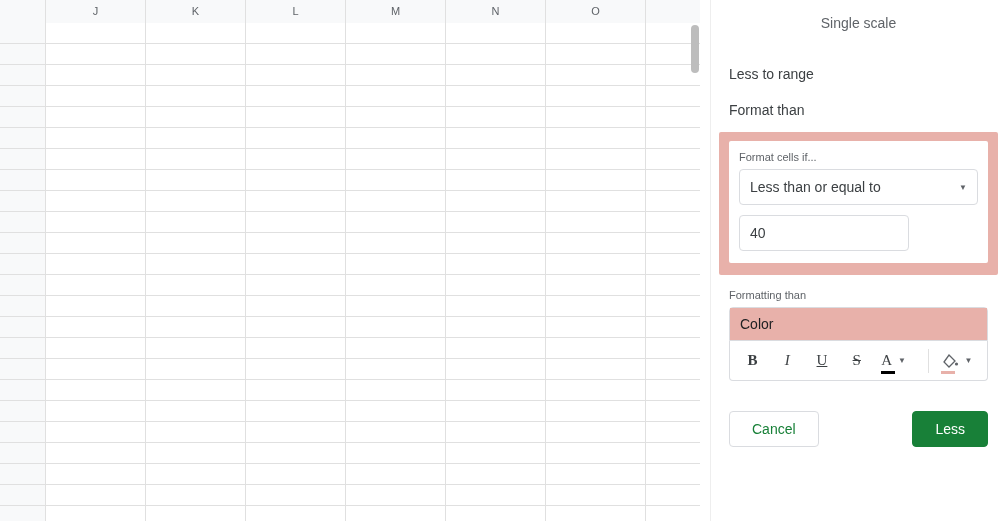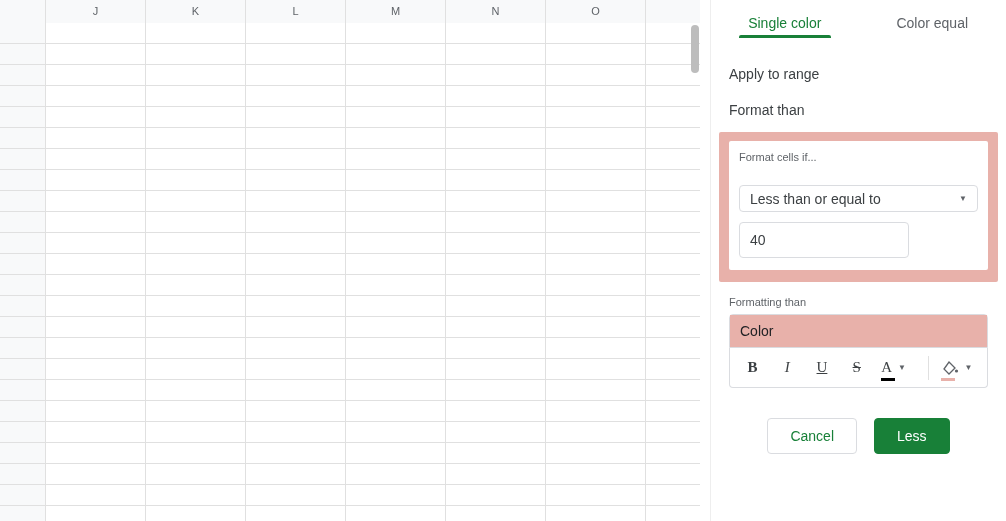--- a/index.html
+++ b/index.html
@@ -146,26 +146,26 @@
       border-radius: 2px;
     }
     .inner-white {
       background: #fff;
       padding: 10px 10px 12px 10px;
       border-radius: 2px;
     }
     .small-label {
       font-size: 11px;
       color: #5f6368;
-      margin-bottom: 22px;
+      margin-bottom: 6px;
     }
     .select-row {
       border: 1px solid #dadce0;
       border-radius: 4px;
-      height: 27px;
+      height: 36px;
       display: flex;
       align-items: center;
       padding: 0 10px;
       justify-content: space-between;
       cursor: pointer;
       margin-bottom: 10px;
     }
     .select-text {
       font-size: 14px;
       color: #3c4043;
@@ -236,21 +236,21 @@
       display: block; height: 3px; background: #000; width: 14px; position: absolute; bottom: 2px; left: 4px;
     }
     .color-underline.red { background: #e8b1aa; }
     .dd-caret { font-size: 8px; color: #5f6368; margin-left: 4px; }
     .fill-icon {
       width: 16px; height: 16px; position: relative; display: inline-block;
     }
     .tb-divider { width: 1px; height: 24px; background: #e0e0e0; margin: 0 4px; }
     .footer-buttons {
       display: flex;
-      justify-content: center;
+      justify-content: space-between;
       gap: 17px;
       margin-top: 30px;
     }
     .btn {
       height: 36px;
       border-radius: 4px;
       font-size: 14px;
       font-weight: 500;
       padding: 0 22px;
       cursor: pointer;
@@ -525,26 +525,25 @@
         <div class="cell" style="width: 100px;"></div>
         <div class="cell" style="width: 100px;"></div>
         <div class="cell" style="width: 54px; border-right: none;"></div>
       </div>
     </div>
   <div class="scroll-thumb"></div>
 </div>
 
 <div class="sidebar">
   <div class="tabs">
-    <div class="tab active">Single color</div>
-    <div class="tab">Color equal</div>
+    <div class="tab">Single scale</div>
   </div>
 
   <div class="panel-section">
-    <div class="section-title">Apply to range</div>
+    <div class="section-title">Less to range</div>
 
     <div class="section-title">Format than</div>
   </div>
 
   <div style="padding: 0 8px;">
     <div class="highlight-box">
       <div class="inner-white">
         <div class="small-label">Format cells if...</div>
         <div class="select-row">
           <span class="select-text">Less than or equal to</span>

